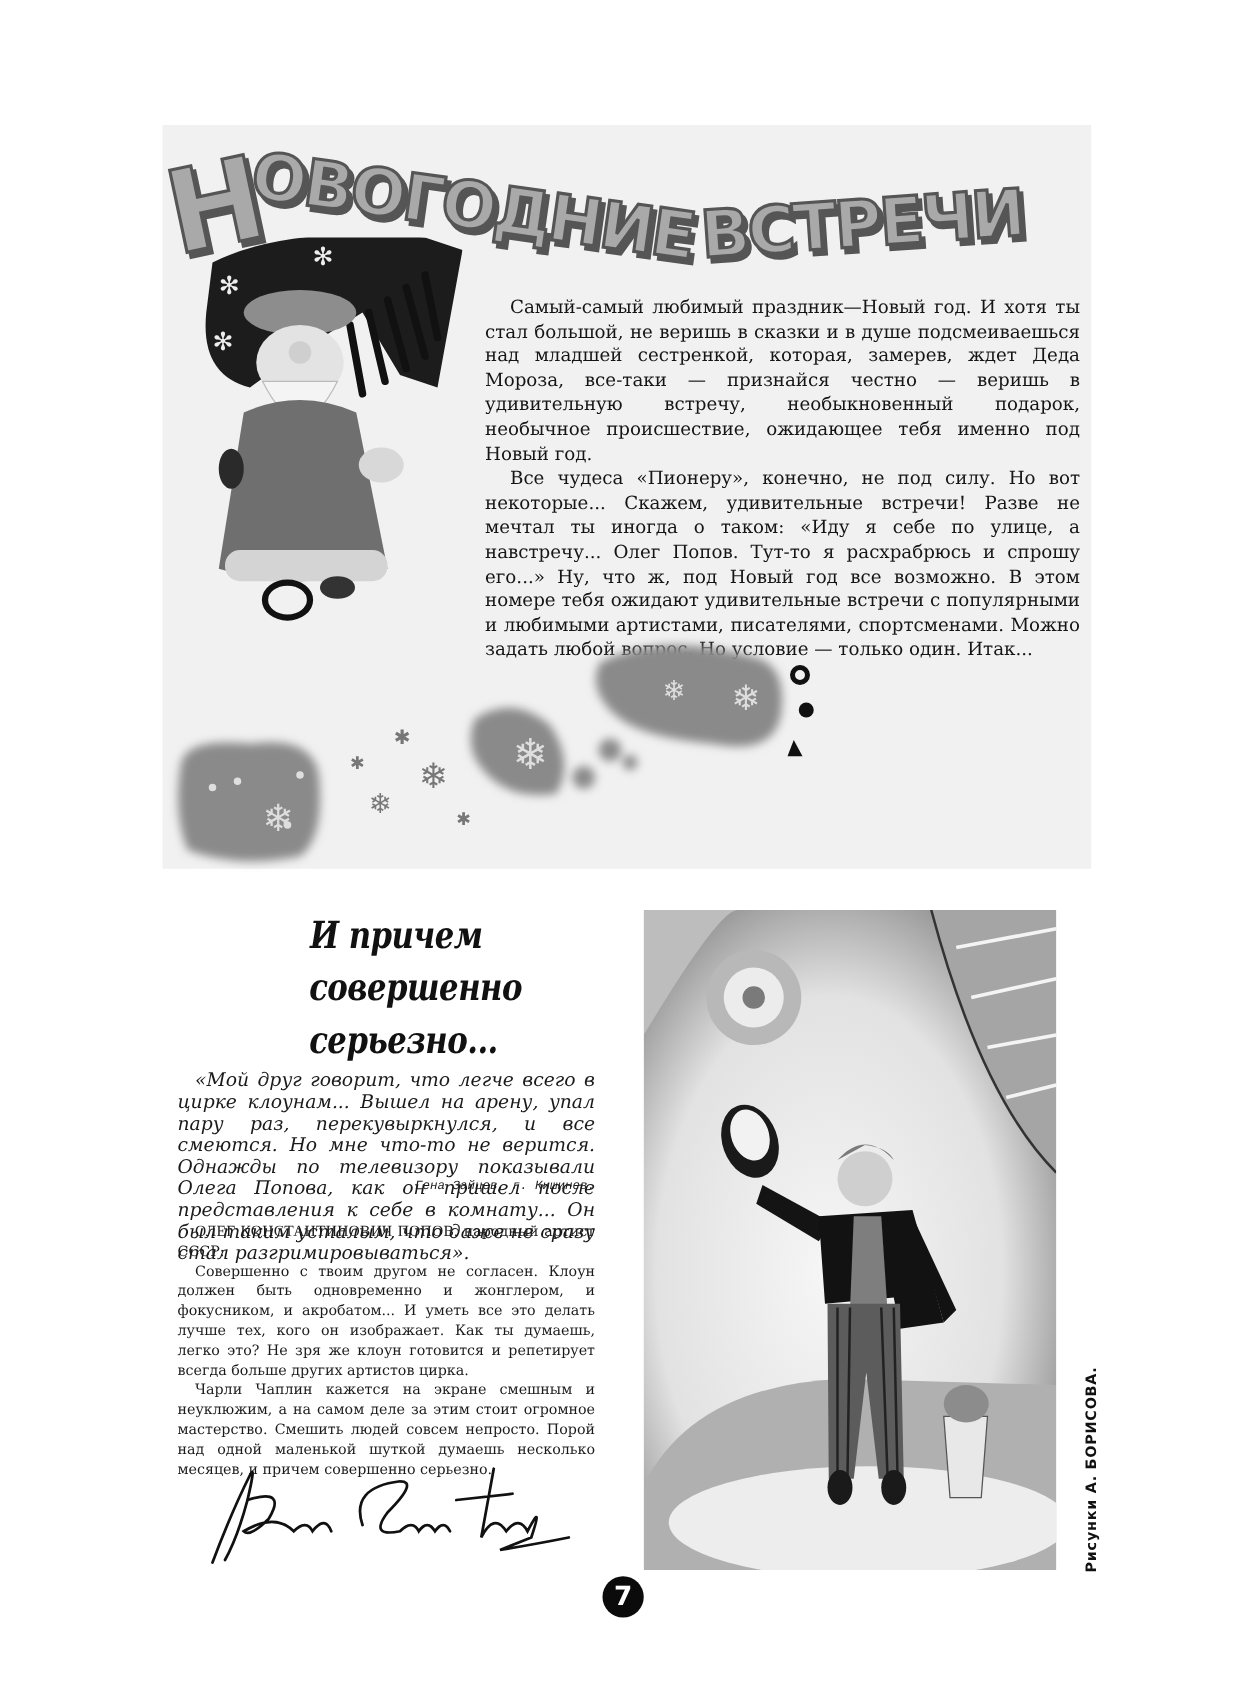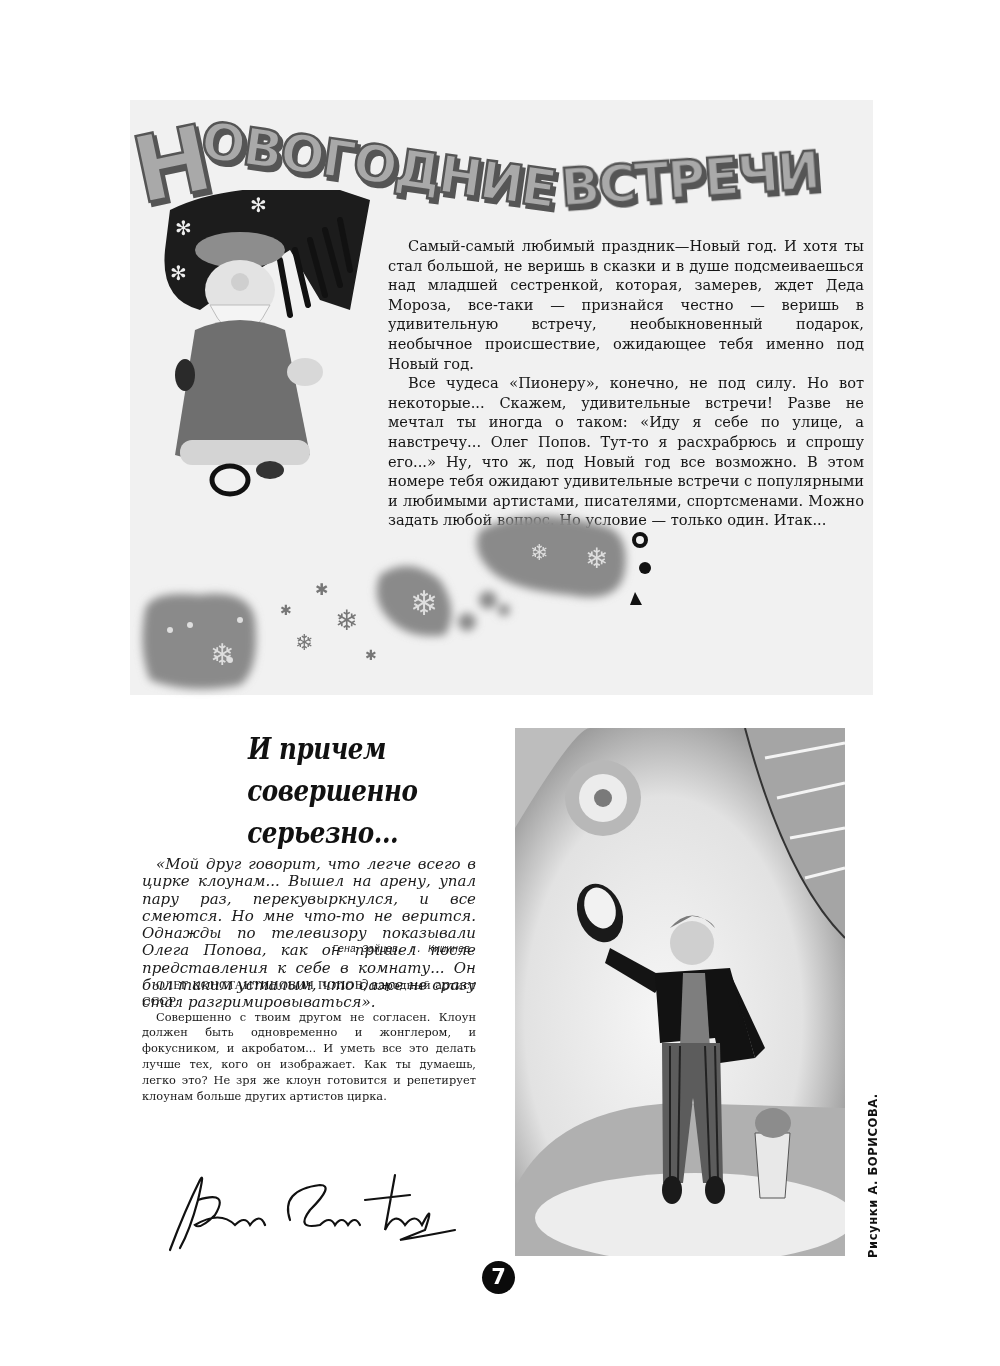--- a/index.html
+++ b/index.html
@@ -145,21 +145,22 @@
   <span>И причем</span>
   <span>совершенно</span>
   <span>серьезно...</span>
 </div>
 
 <div class="letter">«Мой друг говорит, что легче всего в цирке клоунам... Вышел на арену, упал пару раз, перекувыркнулся, и все смеются. Но мне что-то не верится. Однажды по телевизору показывали Олега Попова, как он пришел после представления к себе в комнату... Он был таким усталым, что даже не сразу стал разгримировываться».</div>
 <div class="letter-sign">Гена Зайцев, г. Кишинев.</div>
 
 <div class="answer">
   <p class="who"><span class="name">ОЛЕГ КОНСТАНТИНОВИЧ ПОПОВ,</span><span> народный артист СССР:</span></p>
-  <p>Совершенно с твоим другом не согласен. Клоун должен быть одновременно и жонглером, и фокусником, и акробатом... И уметь все это делать лучше тех, кого он изображает. Как ты думаешь, легко это? Не зря же клоун готовится и репетирует клоунам больше других артистов цирка.</p>
+  <p>Совершенно с твоим другом не согласен. Клоун должен быть одновременно и жонглером, и фокусником, и акробатом... И уметь все это делать лучше тех, кого он изображает. Как ты думаешь, легко это? Не зря же клоун готовится и репетирует всегда больше других артистов цирка.</p>
+  <p>Чарли Чаплин кажется на экране смешным и неуклюжим, а на самом деле за этим стоит огромное мастерство. Смешить людей совсем непросто. Порой над одной маленькой шуткой думаешь несколько месяцев, и причем совершенно серьезно.</p>
 </div>
 
 <div class="signature">
   <svg viewBox="0 0 300 85" xmlns="http://www.w3.org/2000/svg" fill="none" stroke="#111" stroke-width="2.2" stroke-linecap="round">
     <path d="M10 80 Q25 40 40 10 Q45 0 38 30 Q30 60 20 78"></path>
     <path d="M38 30 Q70 20 55 45 Q40 60 35 55 Q60 40 75 55 Q85 45 90 55 Q100 42 105 55"></path>
     <path d="M130 50 Q120 20 160 15 Q175 15 150 40 Q135 60 160 55 Q170 45 175 55 Q182 45 188 55 Q195 45 200 55"></path>
     <path d="M205 30 L250 25 M235 5 L225 60 Q235 40 245 55 Q255 42 262 55 Q275 30 265 60 L240 70 Q270 65 295 60"></path>
   </svg>
 </div>

